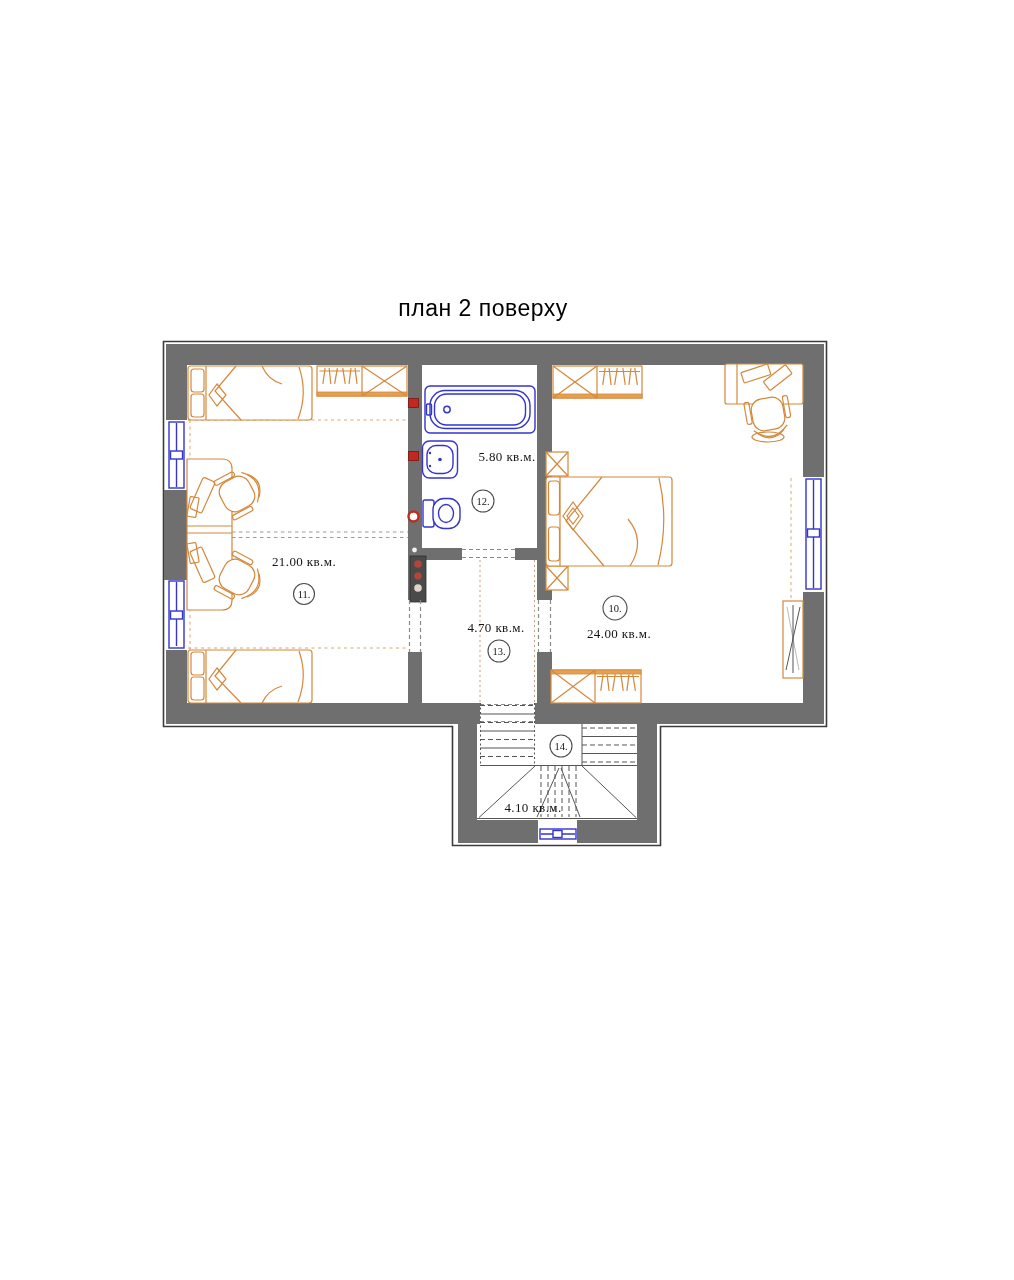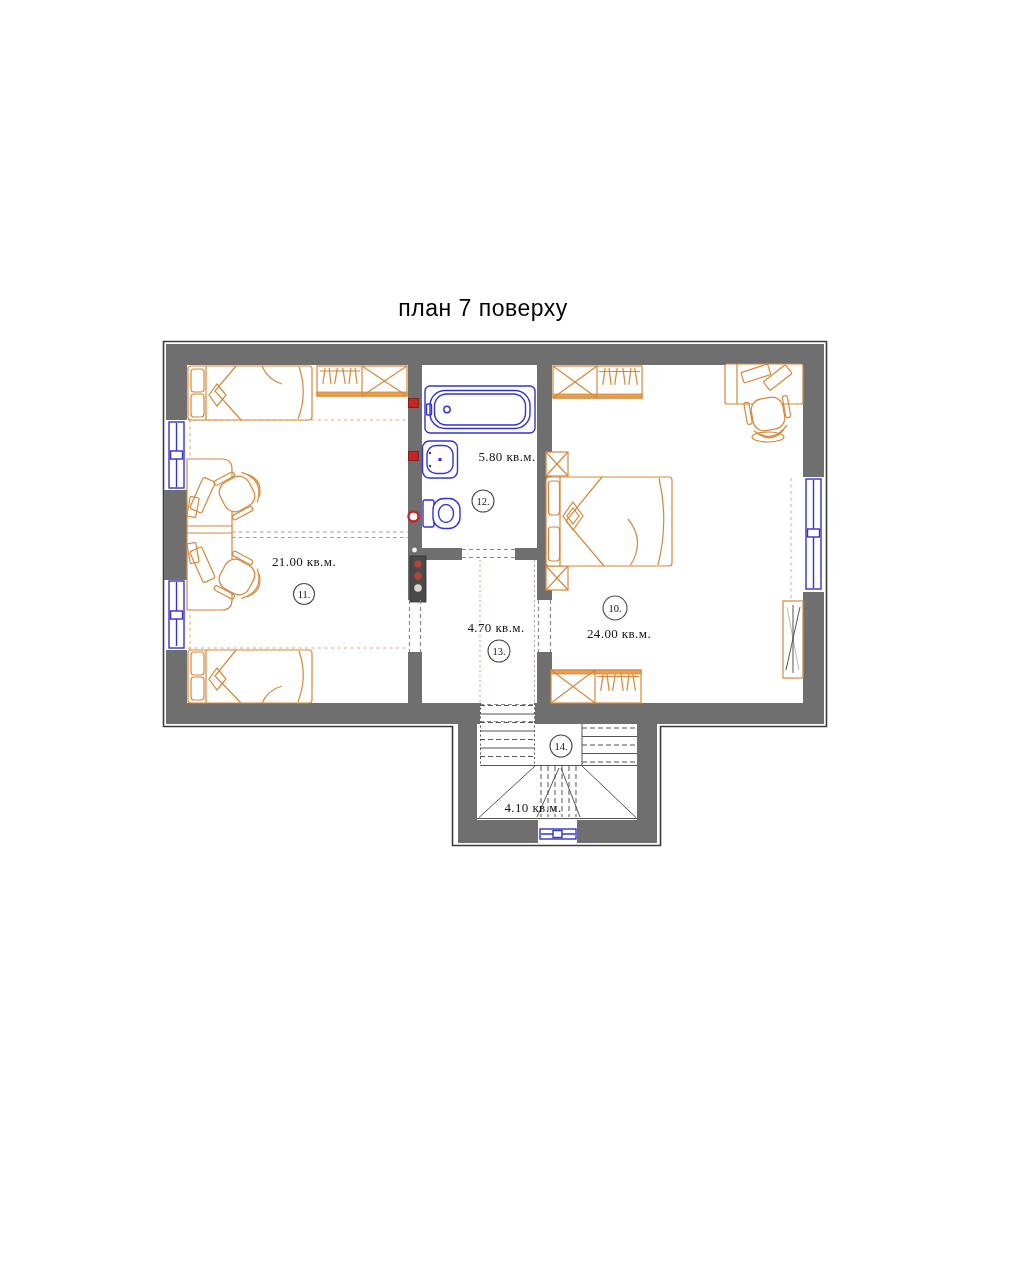--- a/index.html
+++ b/index.html
@@ -39,21 +39,21 @@
   text.area{font-family:"Liberation Serif",serif;font-size:13px;fill:var(--c-label);
             letter-spacing:.4px;text-anchor:middle;}
   text.num{font-family:"Liberation Serif",serif;font-size:10.5px;fill:var(--c-label);text-anchor:middle;}
   .numc{fill:#ffffff;stroke:#4a4a4a;stroke-width:1.1;}
 </style>
 </head>
 <body>
 
 <div class="page">
 
-  <div class="plan-title">план 7 поверху</div>
+  <div class="plan-title">план 2 поверху</div>
 
   <svg width="1014" height="1280" viewBox="0 0 1014 1280">
     <defs>
       <g id="chair">
         <rect class="of" x="-16" y="-16" width="32" height="32" rx="11"></rect>
         <path class="os" d="M14,-17 Q31,0 14,17"></path>
         <path class="os" d="M18,-13 Q30,0 18,13"></path>
         <rect class="os" x="-15" y="-22" width="22" height="5" rx="2"></rect>
         <rect class="os" x="-15" y="17" width="22" height="5" rx="2"></rect>
       </g>

